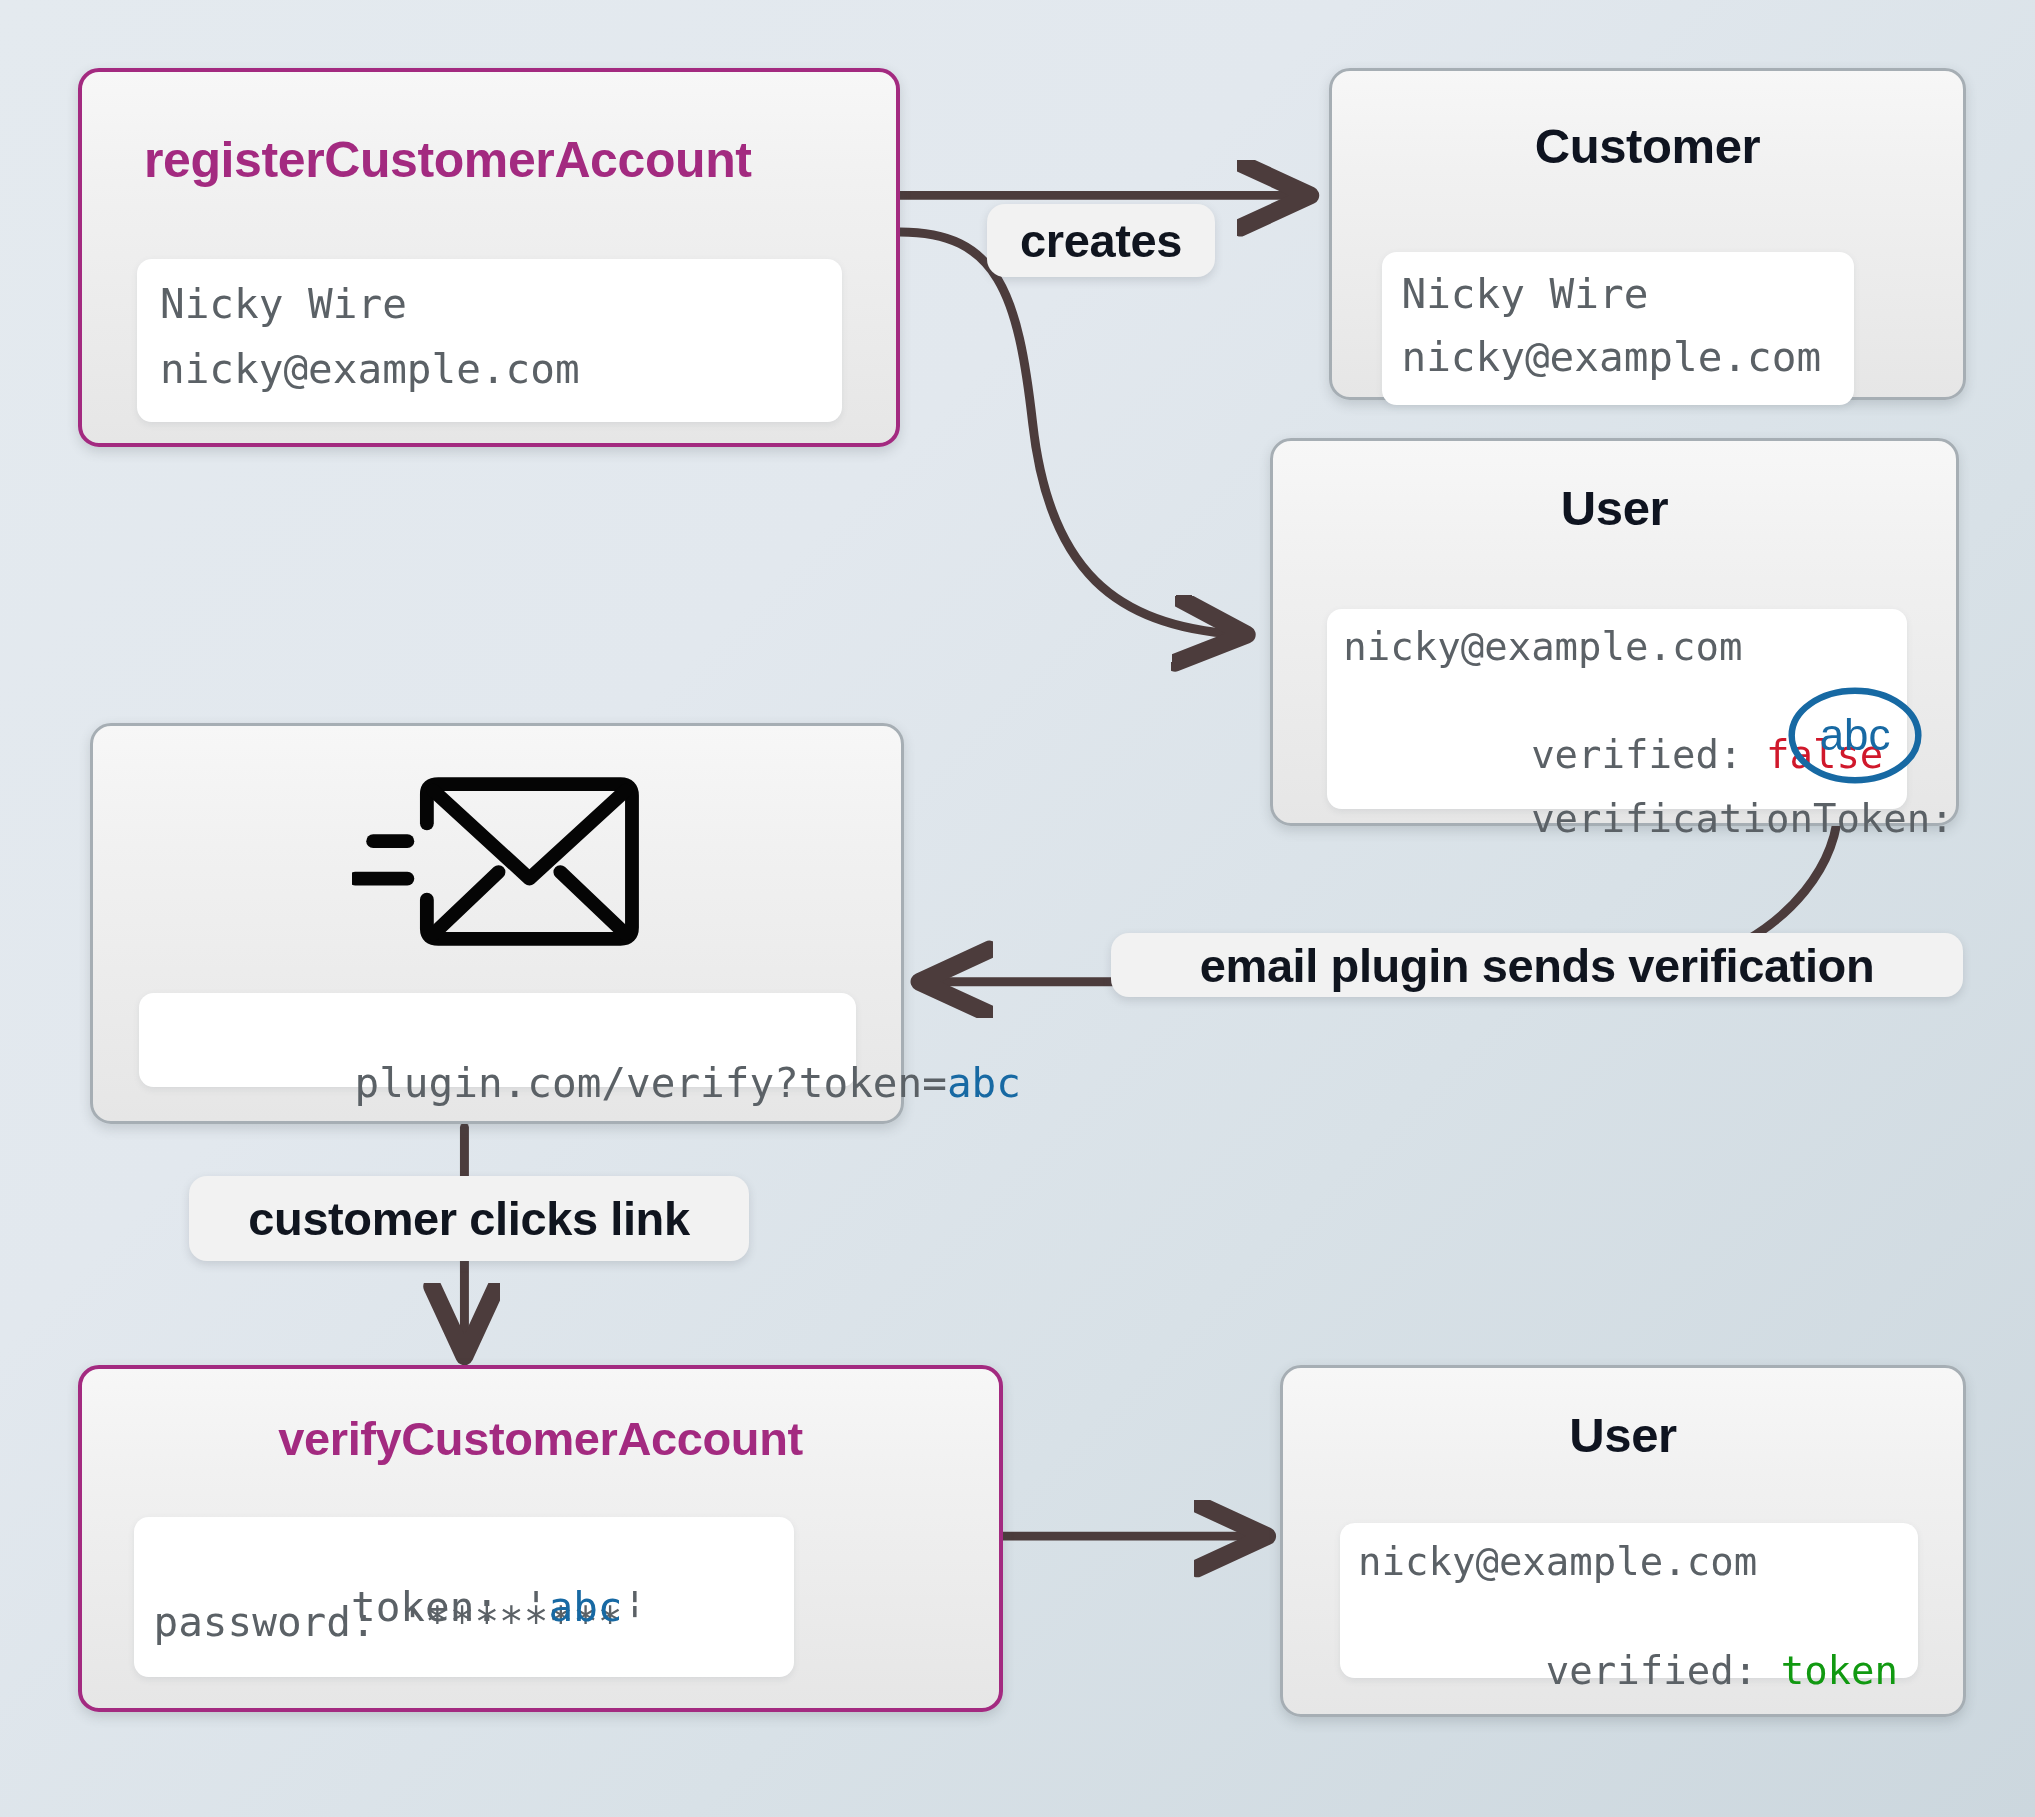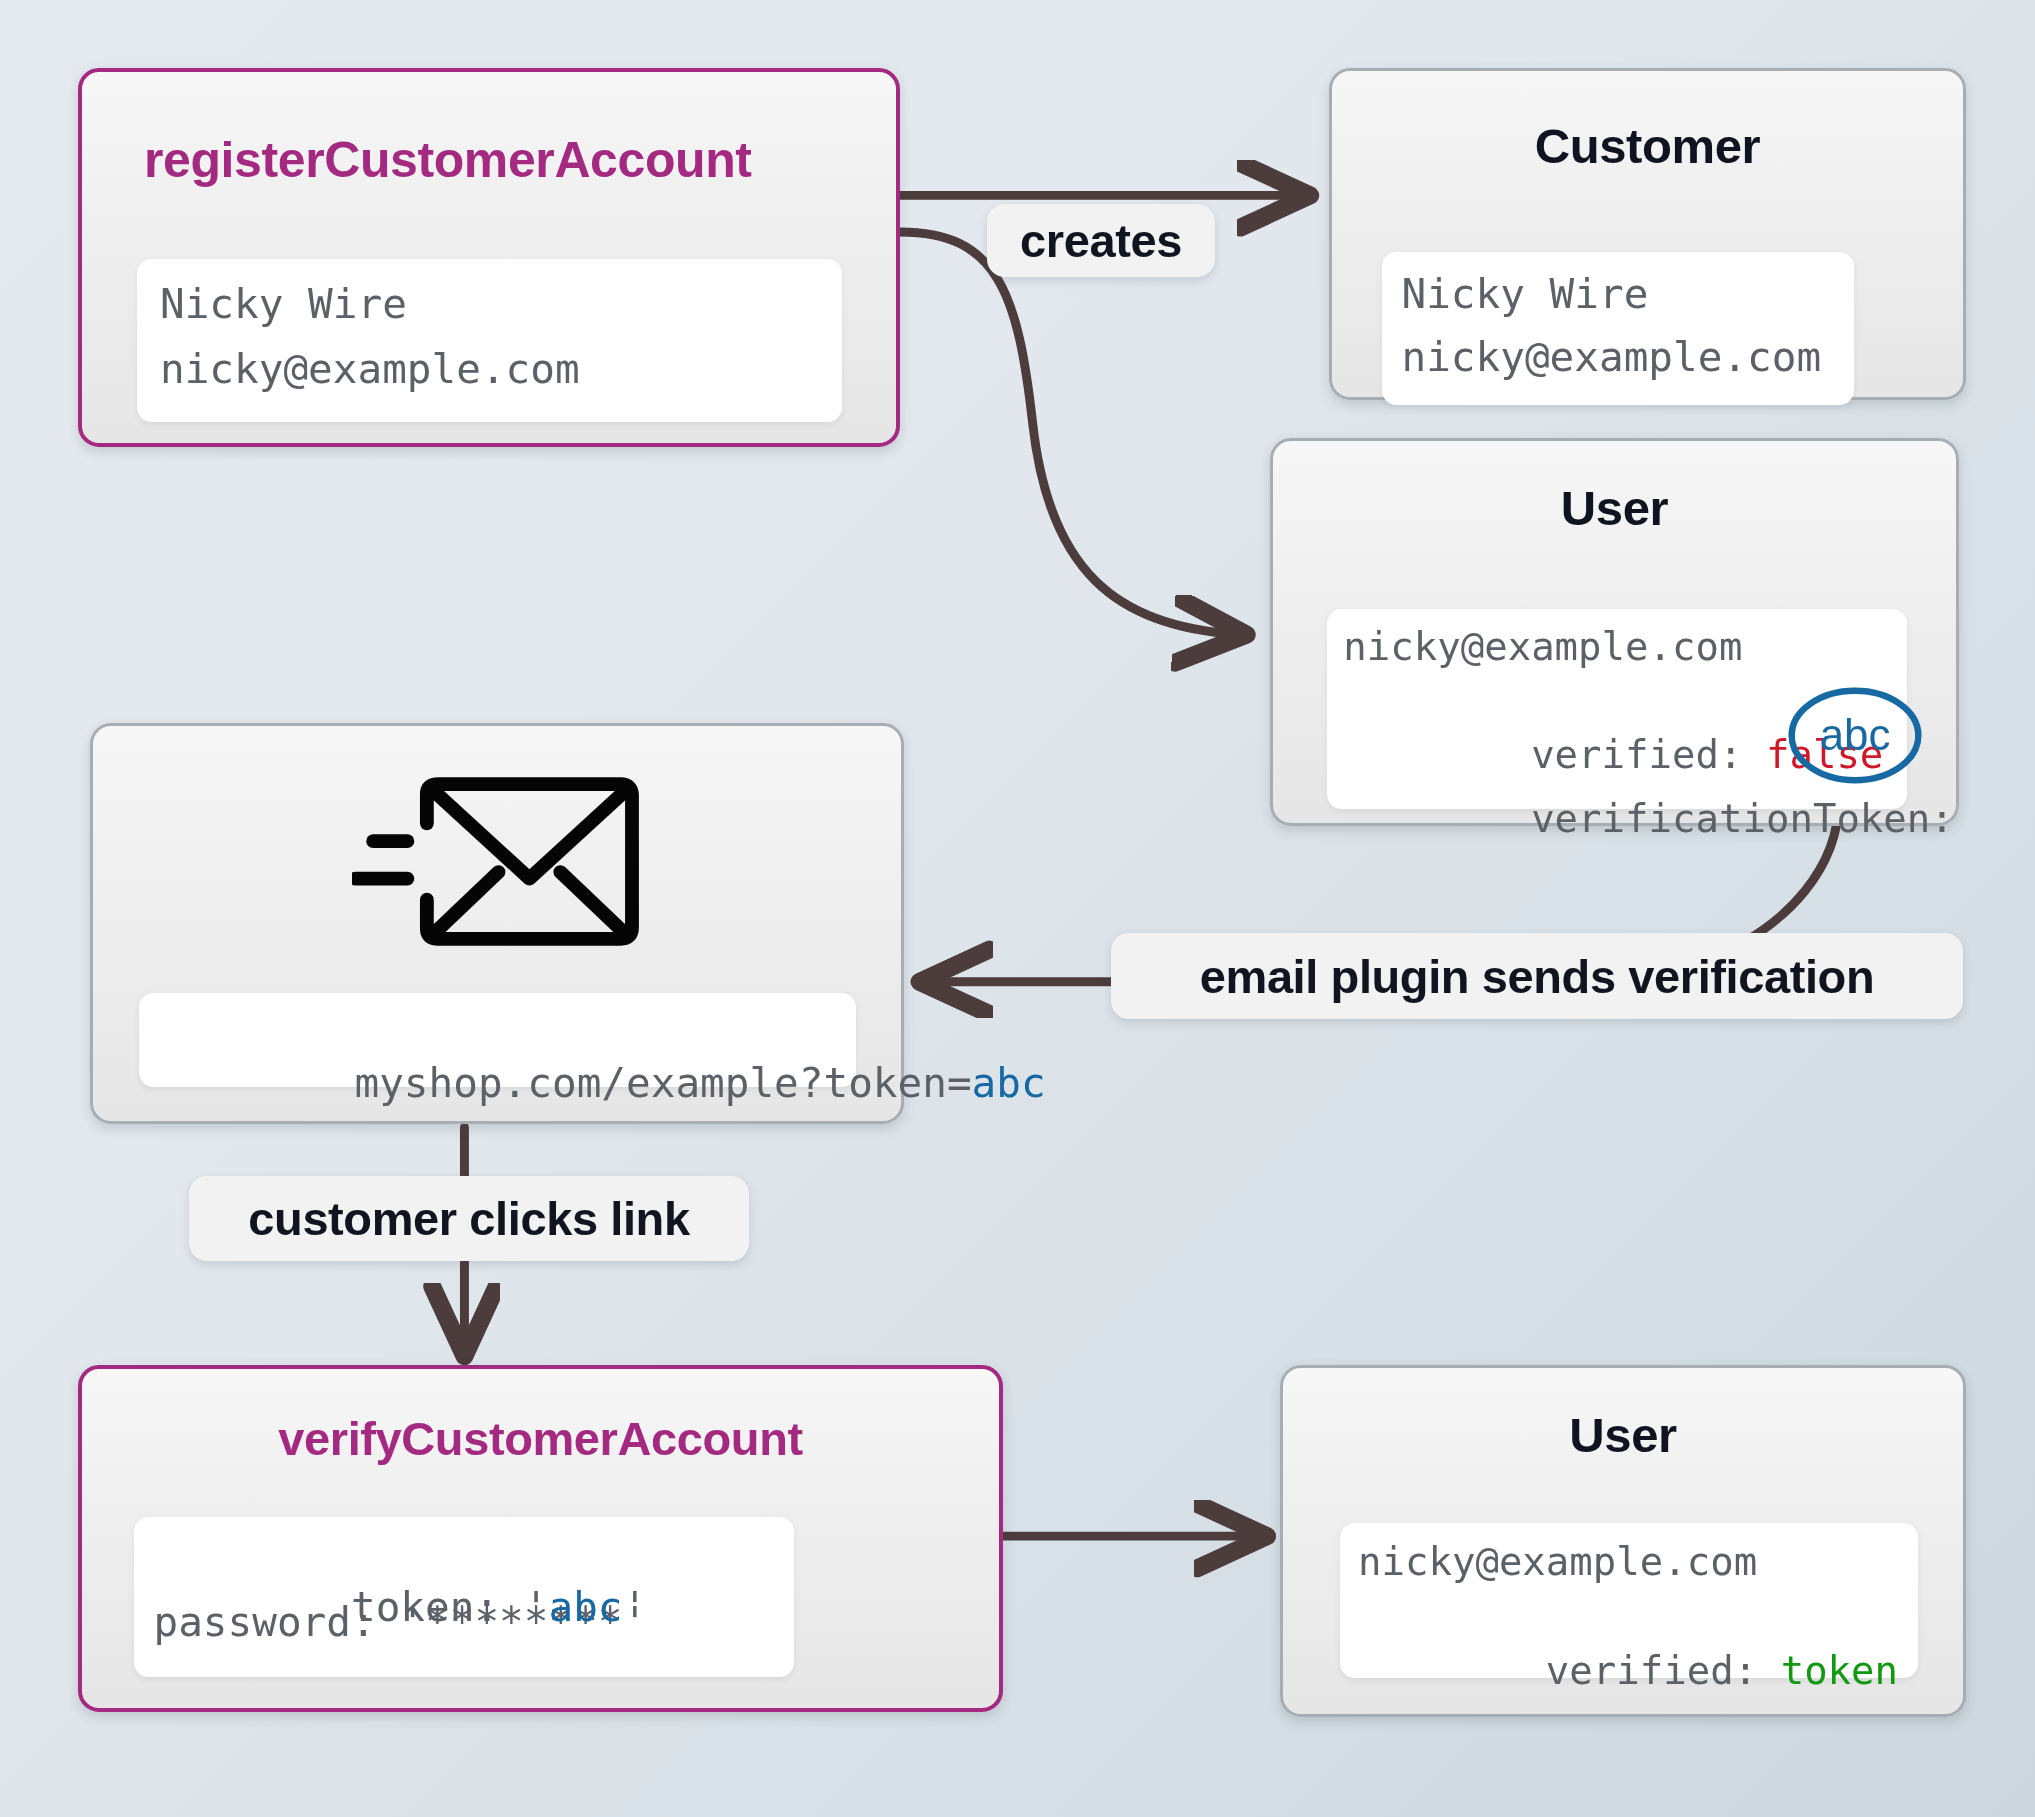--- a/index.html
+++ b/index.html
@@ -138,21 +138,21 @@
         <path d="M92,58 L92,22" fill="none" stroke="#050505" stroke-width="17" stroke-linecap="round"></path>
         <path d="M100,18 L218,126 L336,18" fill="none" stroke="#050505" stroke-width="17" stroke-linecap="round" stroke-linejoin="round"></path>
         <path d="M100,194 L180,118" fill="none" stroke="#050505" stroke-width="17" stroke-linecap="round"></path>
         <path d="M336,194 L256,118" fill="none" stroke="#050505" stroke-width="17" stroke-linecap="round"></path>
         <line x1="26" y1="80" x2="68" y2="80" stroke="#050505" stroke-width="17" stroke-linecap="round"></line>
         <line x1="4" y1="126" x2="68" y2="126" stroke="#050505" stroke-width="17" stroke-linecap="round"></line>
       </svg>
     </div>
     <div class="panel" style="left:46px;top:267px;width:717px;height:94px;">
       <div class="mono" style="position:absolute;left:18px;top:18px;font-size:41px;">
-        <span>myshop.com/example?token=</span><span class="val-blue">abc</span>
+        <span>plugin.com/verify?token=</span><span class="val-blue">abc</span>
       </div>
     </div>
   </div>
 
   <div class="card accent" style="left:78px;top:1365px;width:925px;height:347px;">
     <div class="card-title accent-title" style="top:42px;font-size:47px;">verifyCustomerAccount</div>
     <div class="panel" style="left:52px;top:148px;width:660px;height:160px;">
       <div class="mono" style="position:absolute;left:19.5px;top:81px;font-size:41px;">password: '********'</div>
       <div class="mono" style="position:absolute;left:19.5px;top:18px;font-size:41px;">
         <span>token: </span><span>'</span><span class="val-blue">abc</span><span>'</span>
@@ -165,18 +165,18 @@
     <div class="panel" style="left:57px;top:155px;width:578px;height:155px;">
       <div class="mono" style="position:absolute;left:18px;top:16.3px;font-size:39px;">nicky@example.com</div>
       <div class="mono" style="position:absolute;left:18px;top:80px;font-size:39px;">
         <span>verified: </span><span class="val-true">token</span>
       </div>
     </div>
   </div>
 
   <div class="edge-label" style="left:987px;top:204px;width:228px;height:73px;font-size:47px;">creates</div>
 
-  <div class="edge-label" style="left:1111px;top:933px;width:852px;height:86px;font-size:47px;">email plugin sends verification</div>
+  <div class="edge-label" style="left:1111px;top:933px;width:852px;height:64px;font-size:47px;">email plugin sends verification</div>
 
   <div class="edge-label" style="left:189px;top:1176px;width:560px;height:85px;font-size:47px;">customer clicks link</div>
 
 </div>
 
 
 </body></html>

